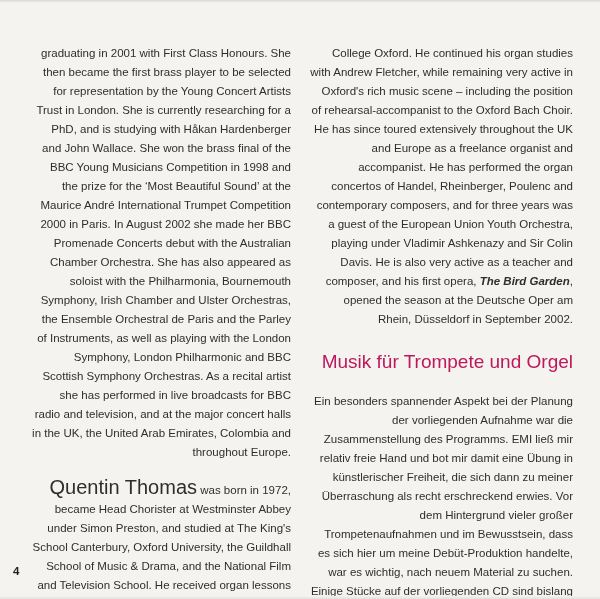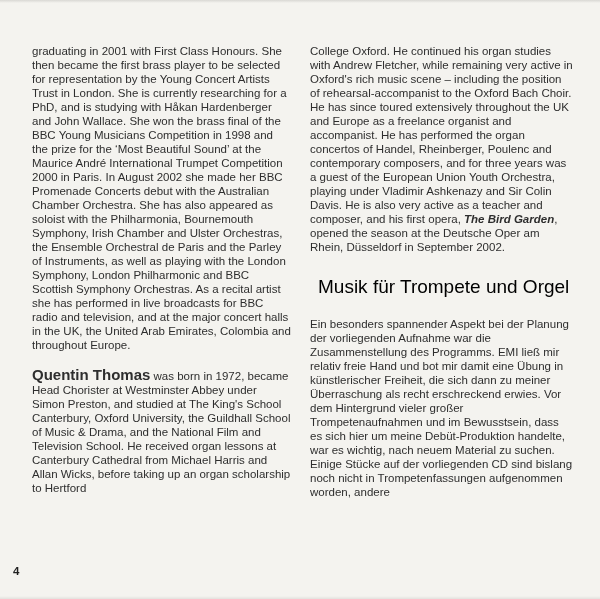--- a/index.html
+++ b/index.html
@@ -30,35 +30,35 @@
   }
   .col {
     position: absolute;
     top: 44px;
   }
   .col-left  { left: 32px;  width: 259px; }
   .col-right { left: 310px; width: 263px; }
   .col p {
     margin: 0 0 16px 0;
     font-size: 11.5px;
-    line-height: 14px;
+    line-height: 19px;
     letter-spacing: 0;
     color: #2e2e2e;
-    text-align: left;
+    text-align: right;
   }
   .person-name {
-    font-size: 15px;
-    font-weight: bold;
+    font-size: 20px;
   }
   .section-heading {
     font-size: 19px;
     font-weight: 400;
-    color: #000000;
-    margin: 22px 0 19px 8px;
+    color: #be185d;
+    margin: 22px 0 19px 2px;
     line-height: 22px;
+    text-align: right;
   }
   .italic { font-style: italic; font-weight: bold; }
   .page-number {
     position: absolute;
     left: 13px;
     top: 565px;
     font-size: 11.5px;
     font-weight: 700;
     color: #1f1f1f;
   }

